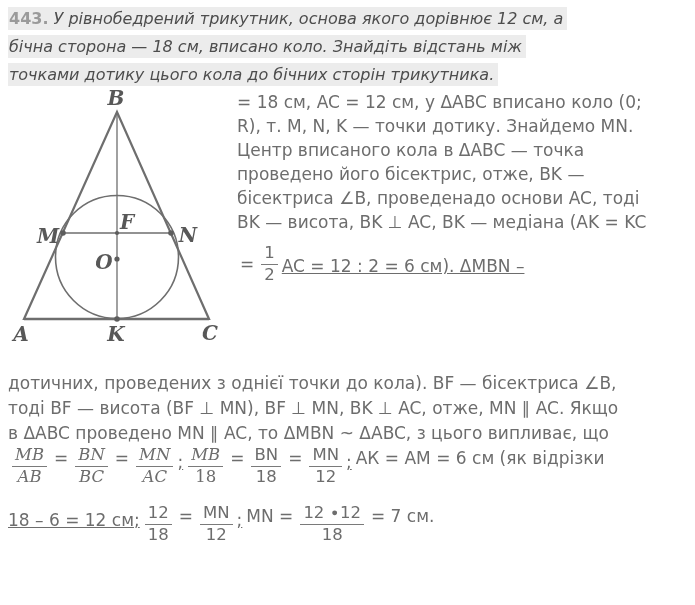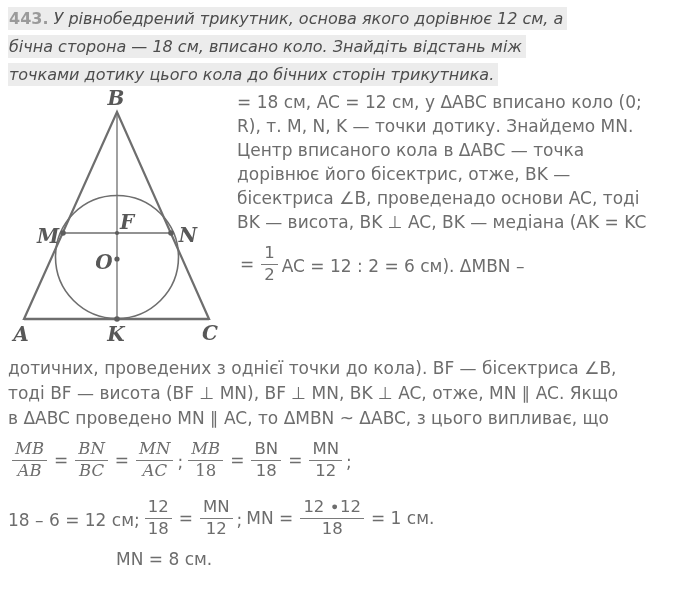--- a/index.html
+++ b/index.html
@@ -18,35 +18,35 @@
   .p-txt { font-style:italic; color:#4d4d4d; }
 
   
   .diagram { position:absolute; left:2px; top:88px; }
   .dlabel { font-family:"DejaVu Serif","Liberation Serif",serif;
             font-style:italic; font-weight:bold; font-size:20px; fill:#585858; }
 
   
   .col { position:absolute; left:237px; top:90px; width:458px;
          font-size:17px; line-height:24px; white-space:nowrap; }
-  .fw  { position:absolute; left:8px; top:356px; width:686px;
+  .fw  { position:absolute; left:8px; top:371px; width:686px;
          font-size:17px; line-height:25px; white-space:nowrap; }
   .s-line { }
 
   .frac { display:inline-block; text-align:center; vertical-align:middle;
           margin:0 4px; line-height:1.15; font-size:16.5px; }
   .frac .fnum { display:block; border-bottom:1.5px solid #7a7a7a; padding:0 3px 1px; }
   .frac .fden { display:block; padding-top:1px; }
   .frac.serif { font-family:"DejaVu Serif","Liberation Serif",serif; font-style:italic; }
   .frac.serif .fden-up { font-style:normal; }
 
   .fracline { display:flex; align-items:center; height:56px; margin:2px 0; }
-  .fracrow  { display:flex; align-items:center; height:58px; }
+  .fracrow  { display:flex; height:58px; }
   .tok { margin:0 3px; }
-  .tok-tight { margin:4px 1px 0 0; }
+  .tok-tight { margin:4px 1px 0 0;text-decoration:underline; }
   .final { padding-left:108px; }
 </style>
 </head>
 <body>
 
 <div class="page">
 
   <div class="problem">
     <div class="p-line">
       <span class="hl"><span class="p-num">443.</span>
@@ -84,21 +84,21 @@
       <text class="dlabel" x="125" y="141">F</text>
       <text class="dlabel" x="102" y="181">O</text>
       <text class="dlabel" x="114" y="253">K</text>
     </g>
   </svg>
 
   <div class="col">
     <div class="s-line">= 18 см, AC = 12 см, у ΔABC вписано коло (0;</div>
     <div class="s-line">R), т. M, N, K — точки дотику. Знайдемо MN.</div>
     <div class="s-line">Центр вписаного кола в ΔABC — точка</div>
-    <div class="s-line">дорівнює його бісектрис, отже, BK —</div>
+    <div class="s-line">проведено його бісектрис, отже, BK —</div>
     <div class="s-line">бісектриса ∠B, проведенадо основи AC, тоді</div>
     <div class="s-line">BK — висота, BK ⊥ AC, BK — медіана (AK = KC</div>
     <div class="fracline">
       <span class="tok">=</span>
       <span class="frac">
         <span class="fnum">1</span>
         <span class="fden">2</span>
       </span>
       <span class="tok-tight">AC = 12 : 2 = 6 см). ΔMBN –</span>
     </div>
@@ -133,39 +133,39 @@
       <span class="frac">
         <span class="fnum">BN</span>
         <span class="fden">18</span>
       </span>
       <span class="tok">=</span>
       <span class="frac">
         <span class="fnum">MN</span>
         <span class="fden">12</span>
       </span>
       <span class="tok-tight">;</span>
+      <span class="tok">АК = АМ = 6 см (як відрізки</span>
     </div>
 
 
     <div class="fracrow">
       <span class="tok-tight">18 – 6 = 12 см;</span>
       <span class="frac">
         <span class="fnum">12</span>
         <span class="fden">18</span>
       </span>
       <span class="tok">=</span>
       <span class="frac">
         <span class="fnum">MN</span>
         <span class="fden">12</span>
       </span>
       <span class="tok-tight">;</span>
       <span class="tok">MN =</span>
       <span class="frac">
         <span class="fnum">12 ∙12</span>
         <span class="fden">18</span>
       </span>
-      <span class="tok">= 1 см.</span>
+      <span class="tok">= 7 см.</span>
     </div>
 
-    <div class="s-line final">MN = 8 см.</div>
   </div>
 
 </div>
 
 </body></html>

